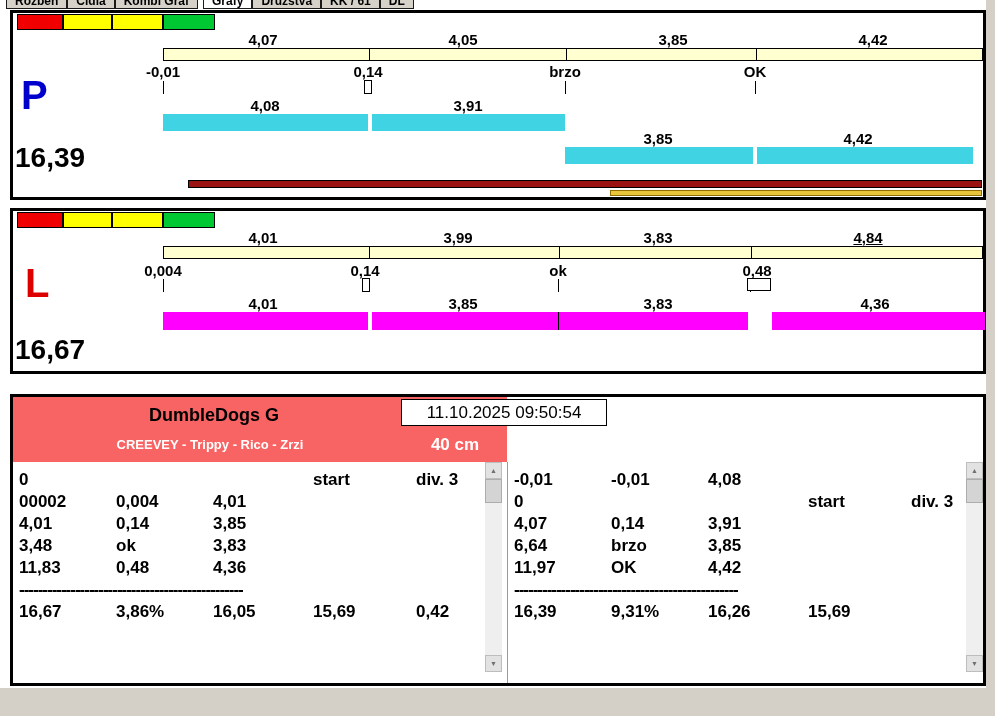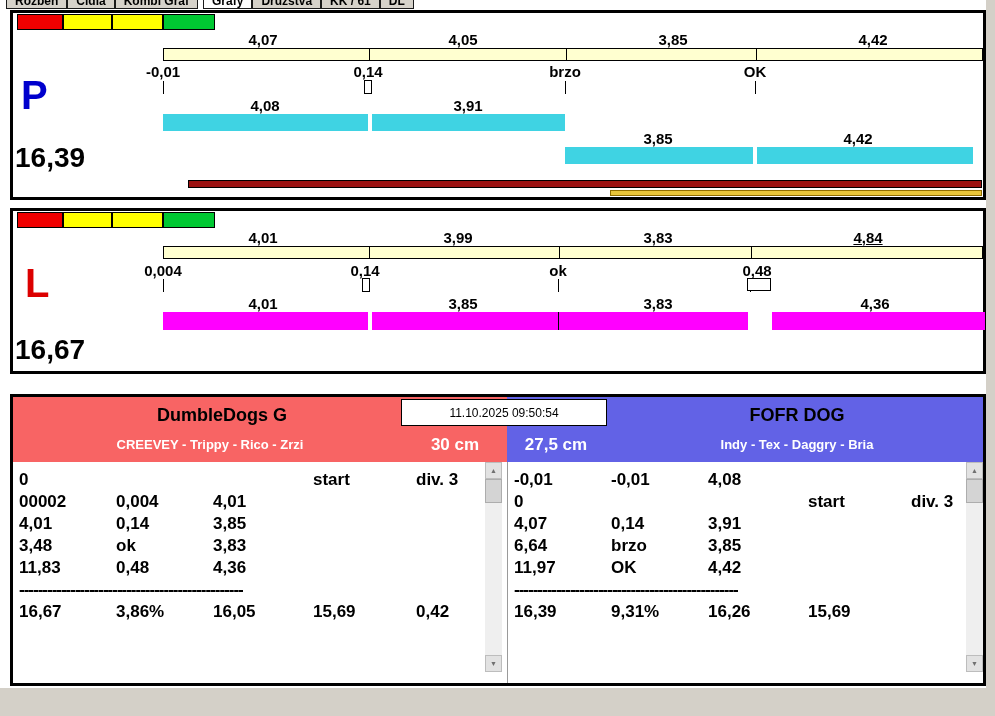--- a/index.html
+++ b/index.html
@@ -39,21 +39,21 @@
   .score { position:absolute; left:10px; top:394px; width:976px; height:292px;
            border:3px solid #000; background:#fff; }
   .hdr { position:absolute; top:0; height:65px; }
   .hdr-red { left:0; width:494px; background:#F86464; }
   .hdr-blue { left:494px; width:476px; background:#6262E6; }
   .team-title { position:absolute; top:8px; font-size:18px; font-weight:bold; color:#000; text-align:center; }
   .team-sub { position:absolute; top:40px; font-size:13px; font-weight:bold; color:#fff; text-align:center; }
   .jump { position:absolute; top:38px; font-size:17px; font-weight:bold; color:#fff; text-align:center; }
   .stampbox { position:absolute; left:388px; top:2px; width:206px; height:27px; background:#fff;
               border:1px solid #000; display:flex; align-items:center; justify-content:center;
-              font-size:12px; color:#000; }
+              font-size:17px; color:#000; }
 
   .ttable { position:absolute; top:65px; height:221px; background:#fff; overflow:hidden; }
   .ttable.right { border-left:1px solid #9a9a9a; }
   .trow { position:absolute; left:6px; width:460px; display:grid;
           grid-template-columns:97px 97px 100px 103px 80px;
           font-size:17px; font-weight:bold; color:#000; white-space:nowrap; }
   .sep { position:absolute; left:6px; top:118px; font-size:17px; font-weight:bold;
          letter-spacing:-1px; white-space:nowrap; color:#000; }
 
   .sbar { position:absolute; right:0; top:0; width:17px; height:210px; background:#EFEFEF; }
@@ -167,30 +167,25 @@
     </div>
     <div class="mbar" style="left:759px; top:101px; width:213px;"></div>
 
     <span class="big-letter" style="left:12px; top:52px; color:#DC0000;">L</span>
     <span class="big-total" style="left:2px; top:124px;">16,67</span>
   </div>
 
   <div class="score">
 
     <div class="hdr hdr-red">
-      <div class="team-title" style="left:12px; width:394px;">DumbleDogs G</div>
+      <div class="team-title" style="left:4px; width:394px;">DumbleDogs G</div>
       <div class="team-sub" style="left:0; width:394px;">CREEVEY - Trippy - Rico - Zrzi</div>
-      <div class="jump" style="left:402px; width:80px;">30 cm</div>
-    </div>
-
-    <div class="hdr hdr-blue">
-      <div class="team-title" style="left:104px; width:372px;">FOFR DOG</div>
-      <div class="team-sub" style="left:104px; width:372px;">Indy - Tex - Daggry - Bria</div>
-      <div class="jump" style="left:3px; width:92px;">27,5 cm</div>
-    </div>
+      <div class="jump" style="left:402px; width:80px;">40 cm</div>
+    </div>
+
 
     <div class="stampbox">
       <span>11.10.2025 09:50:54</span>
     </div>
 
     <div class="ttable" style="left:0; width:489px;">
       <div class="trow" style="top:8px;">
         <span>0</span>
         <span></span>
         <span></span>

